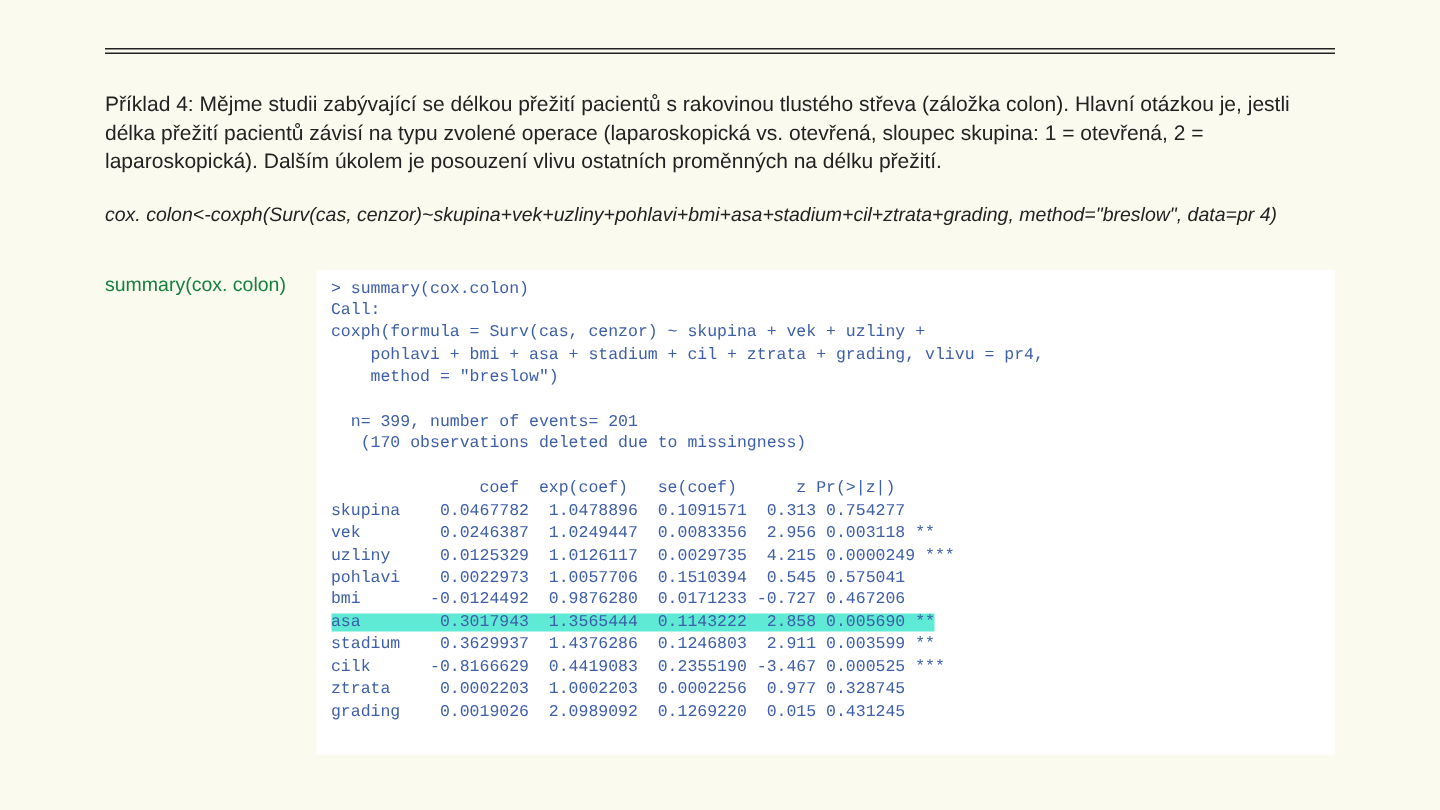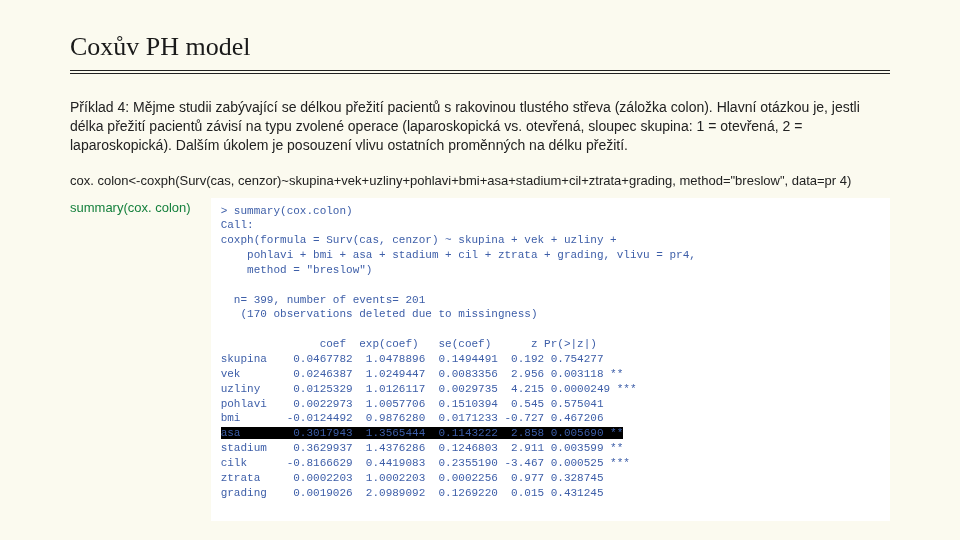--- a/index.html
+++ b/index.html
@@ -29,21 +29,22 @@
   .body-text {
     font-size: 14px;
     line-height: 1.35;
     color: #222;
     margin-bottom: 18px;
   }
   .code-line {
     font-size: 13px;
     line-height: 1.3;
     color: #222;
-    margin-bottom: 8px;
+    margin-bottom: 28px;
+    font-style: italic;
   }
   .lower {
     display: flex;
     align-items: flex-start;
     gap: 20px;
   }
   .summary-call {
     font-size: 13px;
     color: #15803d;
     flex: 0 0 auto;
@@ -54,43 +55,42 @@
     background: #ffffff;
     font-family: "Courier New", monospace;
     font-size: 11px;
     line-height: 1.35;
     color: #3d5ea8;
     padding: 6px 10px 6px 10px;
     white-space: pre;
     flex: 1;
     overflow: hidden;
   }
-  .hl { background: #000000; display: inline; }
+  .hl { background: #5eead4; display: inline; }
 </style>
 </head>
 <body>
 
 <div class="slide">
-  <h1 class="title">Coxův PH model</h1>
   <hr class="title-rule">
   <p class="body-text">Příklad 4: Mějme studii zabývající se délkou přežití pacientů s rakovinou tlustého střeva (záložka colon). Hlavní otázkou je, jestli délka přežití pacientů závisí na typu zvolené operace (laparoskopická vs. otevřená, sloupec skupina: 1 = otevřená, 2 = laparoskopická). Dalším úkolem je posouzení vlivu ostatních proměnných na délku přežití.</p>
   <p class="code-line">cox. colon&lt;-coxph(Surv(cas, cenzor)~skupina+vek+uzliny+pohlavi+bmi+asa+stadium+cil+ztrata+grading, method="breslow", data=pr 4)</p>
   <div class="lower">
     <div class="summary-call">summary(cox. colon)</div>
     <div class="console"><span>&gt; summary(cox.colon)</span>
 <span>Call:</span>
 <span>coxph(formula = Surv(cas, cenzor) ~ skupina + vek + uzliny +</span>
 <span>    pohlavi + bmi + asa + stadium + cil + ztrata + grading, vlivu = pr4,</span>
 <span>    method = "breslow")</span>
 <span></span>
 <span>  n= 399, number of events= 201</span>
 <span>   (170 observations deleted due to missingness)</span>
 <span></span>
 <span>               coef  exp(coef)   se(coef)      z Pr(&gt;|z|)</span>
-<span>skupina    0.0467782  1.0478896  0.1494491  0.192 0.754277</span>
+<span>skupina    0.0467782  1.0478896  0.1091571  0.313 0.754277</span>
 <span>vek        0.0246387  1.0249447  0.0083356  2.956 0.003118 **</span>
 <span>uzliny     0.0125329  1.0126117  0.0029735  4.215 0.0000249 ***</span>
 <span>pohlavi    0.0022973  1.0057706  0.1510394  0.545 0.575041</span>
 <span>bmi       -0.0124492  0.9876280  0.0171233 -0.727 0.467206</span>
 <span class="hl">asa        0.3017943  1.3565444  0.1143222  2.858 0.005690 **</span>
 <span>stadium    0.3629937  1.4376286  0.1246803  2.911 0.003599 **</span>
 <span>cilk      -0.8166629  0.4419083  0.2355190 -3.467 0.000525 ***</span>
 <span>ztrata     0.0002203  1.0002203  0.0002256  0.977 0.328745</span>
 <span>grading    0.0019026  2.0989092  0.1269220  0.015 0.431245</span>
 <span></span>

